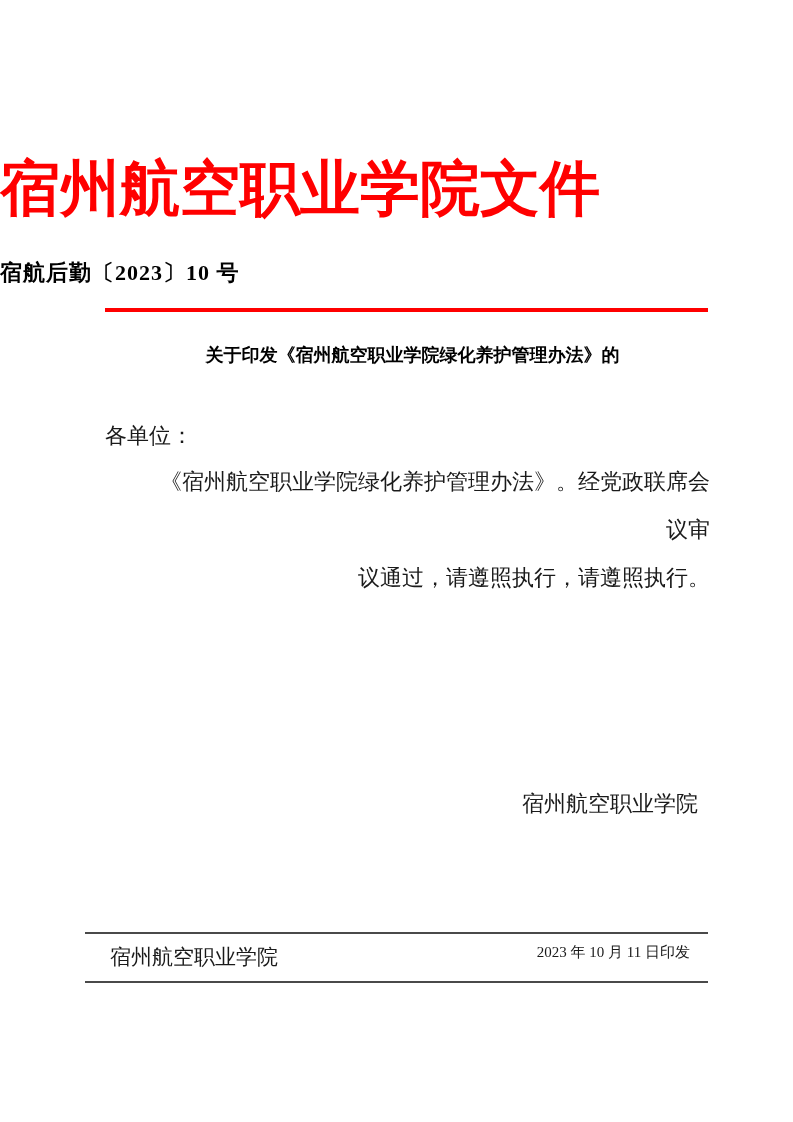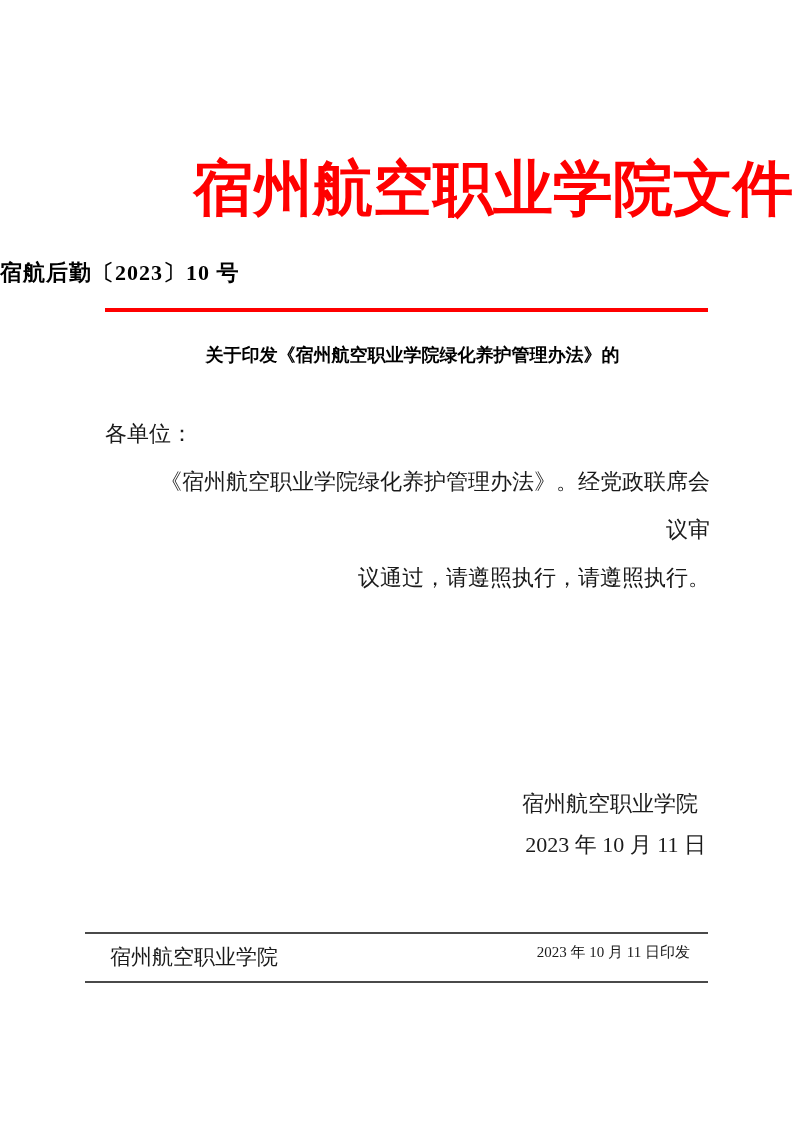--- a/index.html
+++ b/index.html
@@ -14,21 +14,21 @@
     background: #ffffff;
     overflow: hidden;
     font-family: "Liberation Serif", "DejaVu Serif", serif;
     color: #1a1a1a;
   }
   .org-title {
     position: absolute;
     top: 146px;
     left: 0;
     width: 100%;
-    text-align: right;
+    text-align: left;
     font-size: 60px;
     font-weight: 700;
     color: #ff0000;
     letter-spacing: 0px;
     line-height: 86px;
     white-space: nowrap;
   }
   .doc-number {
     position: absolute;
     top: 258px;
@@ -60,21 +60,21 @@
     line-height: 38px;
   }
   .body-text {
     position: absolute;
     left: 105px;
     width: 605px;
     font-size: 22px;
     color: #1a1a1a;
     line-height: 48px;
   }
-  .salutation { top: 412px; font-family: Liberation Mono, monospace; }
+  .salutation { top: 412px; }
   .paragraph { top: 458px; text-align: right; }
   .paragraph .indent { padding-left: 44px; }
   .attachment {
     top: 556px;
     padding-left: 44px;
     letter-spacing: 2px;
   }
   .sig-org {
     position: absolute;
     top: 789px;
@@ -135,21 +135,20 @@
   <div class="body-text salutation">各单位：</div>
 
   <div class="body-text paragraph">
     <div class="indent">《宿州航空职业学院绿化养护管理办法》。经党政联席会议审</div>
     <div>议通过，请遵照执行，请遵照执行。</div>
   </div>
 
 
   <div class="sig-org">宿州航空职业学院</div>
 
-  <div class="sig-date">2023 年 10 月 11 日</div>
 
   <div class="footer-rule top"></div>
 
   <div class="footer-org">宿州航空职业学院</div>
 
   <div class="footer-date">2023 年 10 月 11 日印发</div>
 
   <div class="footer-rule bottom"></div>
 
 </div>

